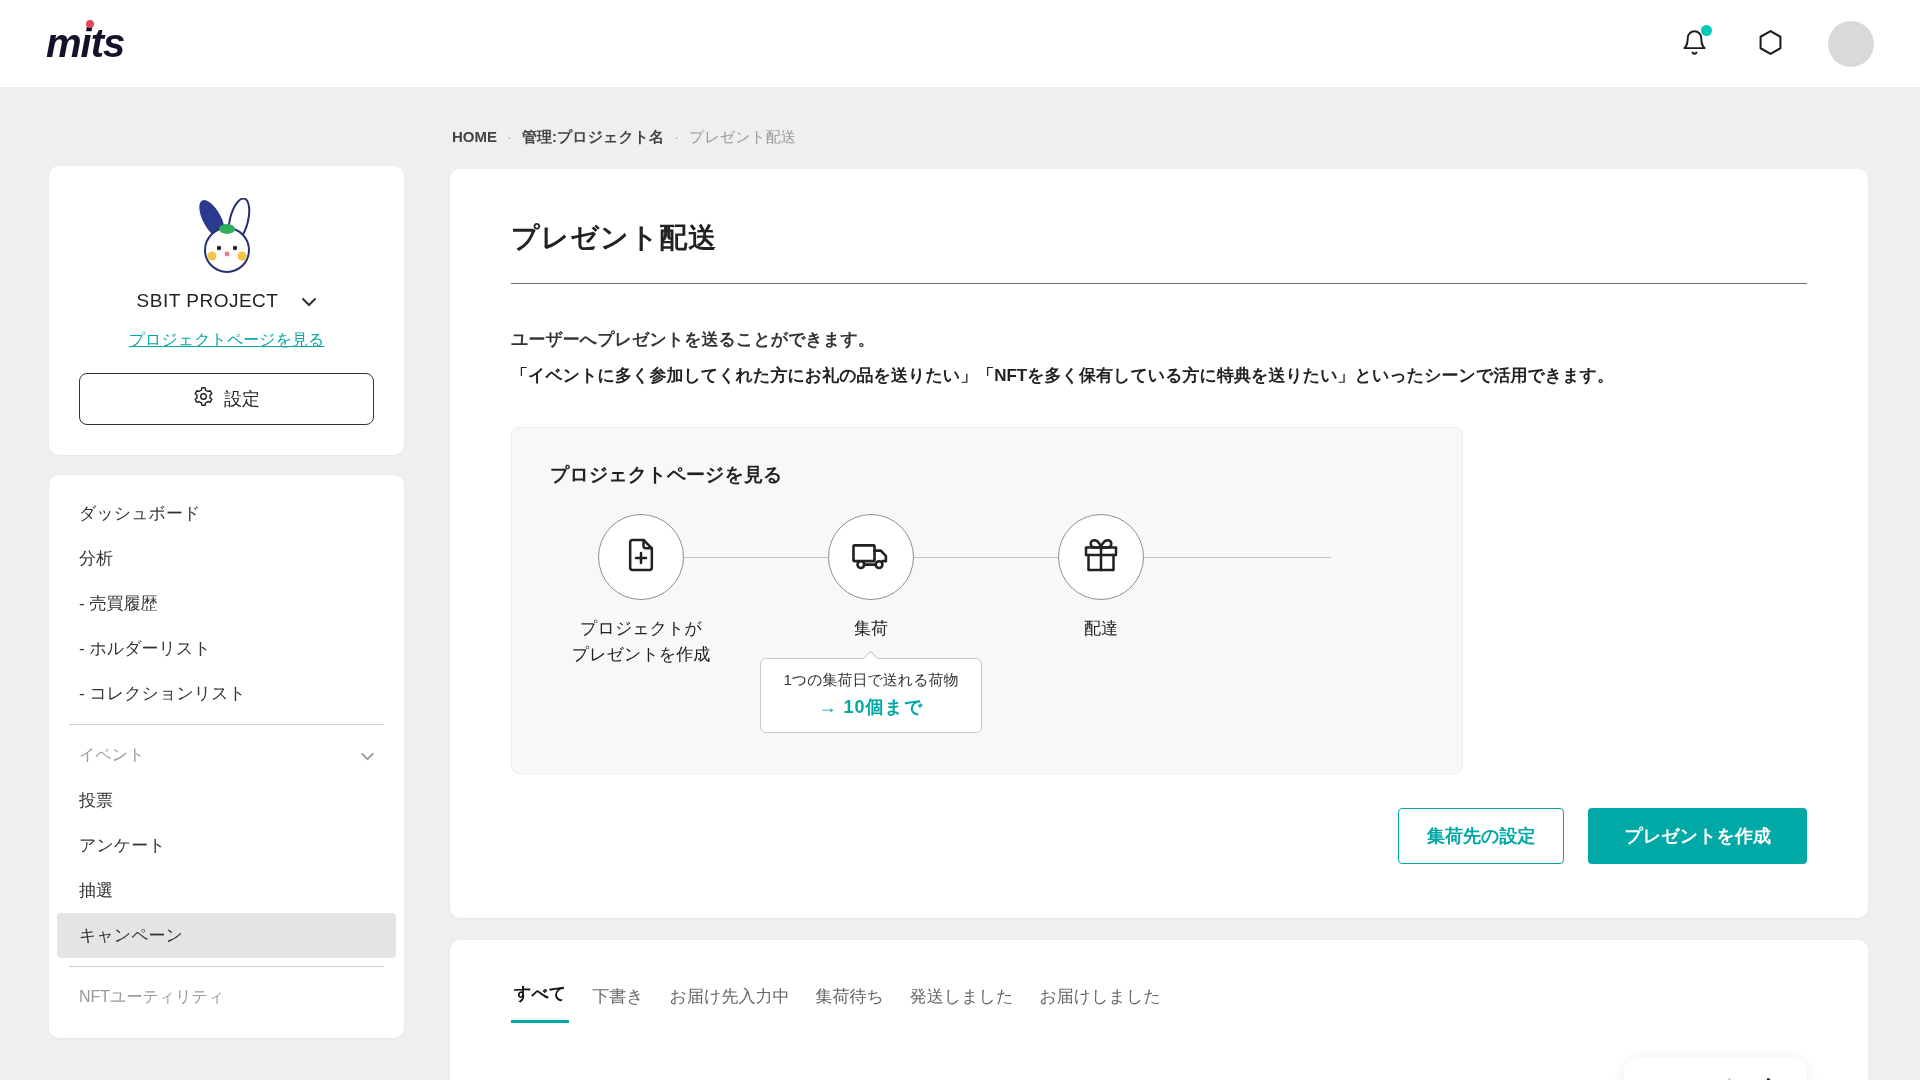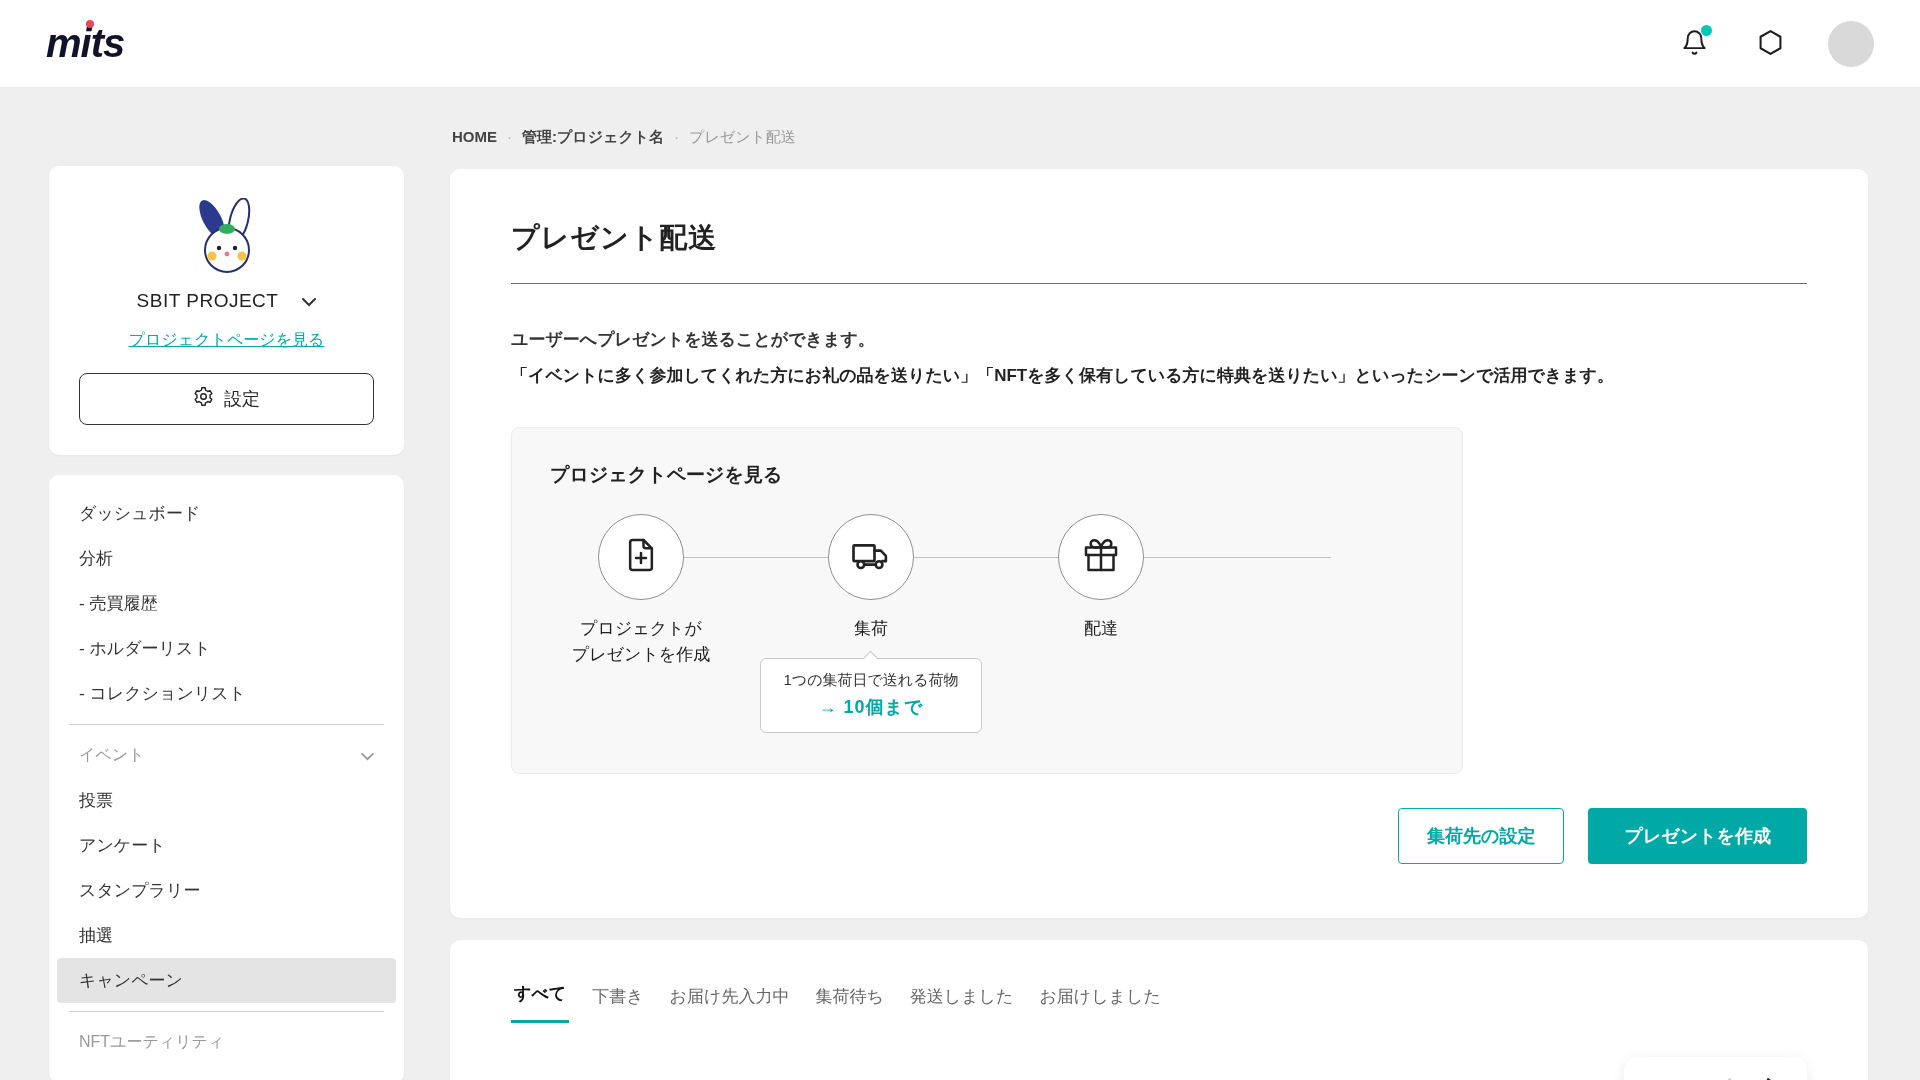--- a/index.html
+++ b/index.html
@@ -199,23 +199,20 @@
             </svg>
         </span>
       </div>
       <div class="menu-item">
           <span>投票</span>
         </div>
       <div class="menu-item">
           <span>アンケート</span>
         </div>
       <div class="menu-item">
-          <span>スタンプラリー</span>
-        </div>
-      <div class="menu-item">
           <span>抽選</span>
         </div>
       <div class="menu-item active">
           <span>キャンペーン</span>
         </div>
       <hr class="menu-divider">
       <div class="menu-section">
         <span>NFTユーティリティ</span>
         <span>
           

